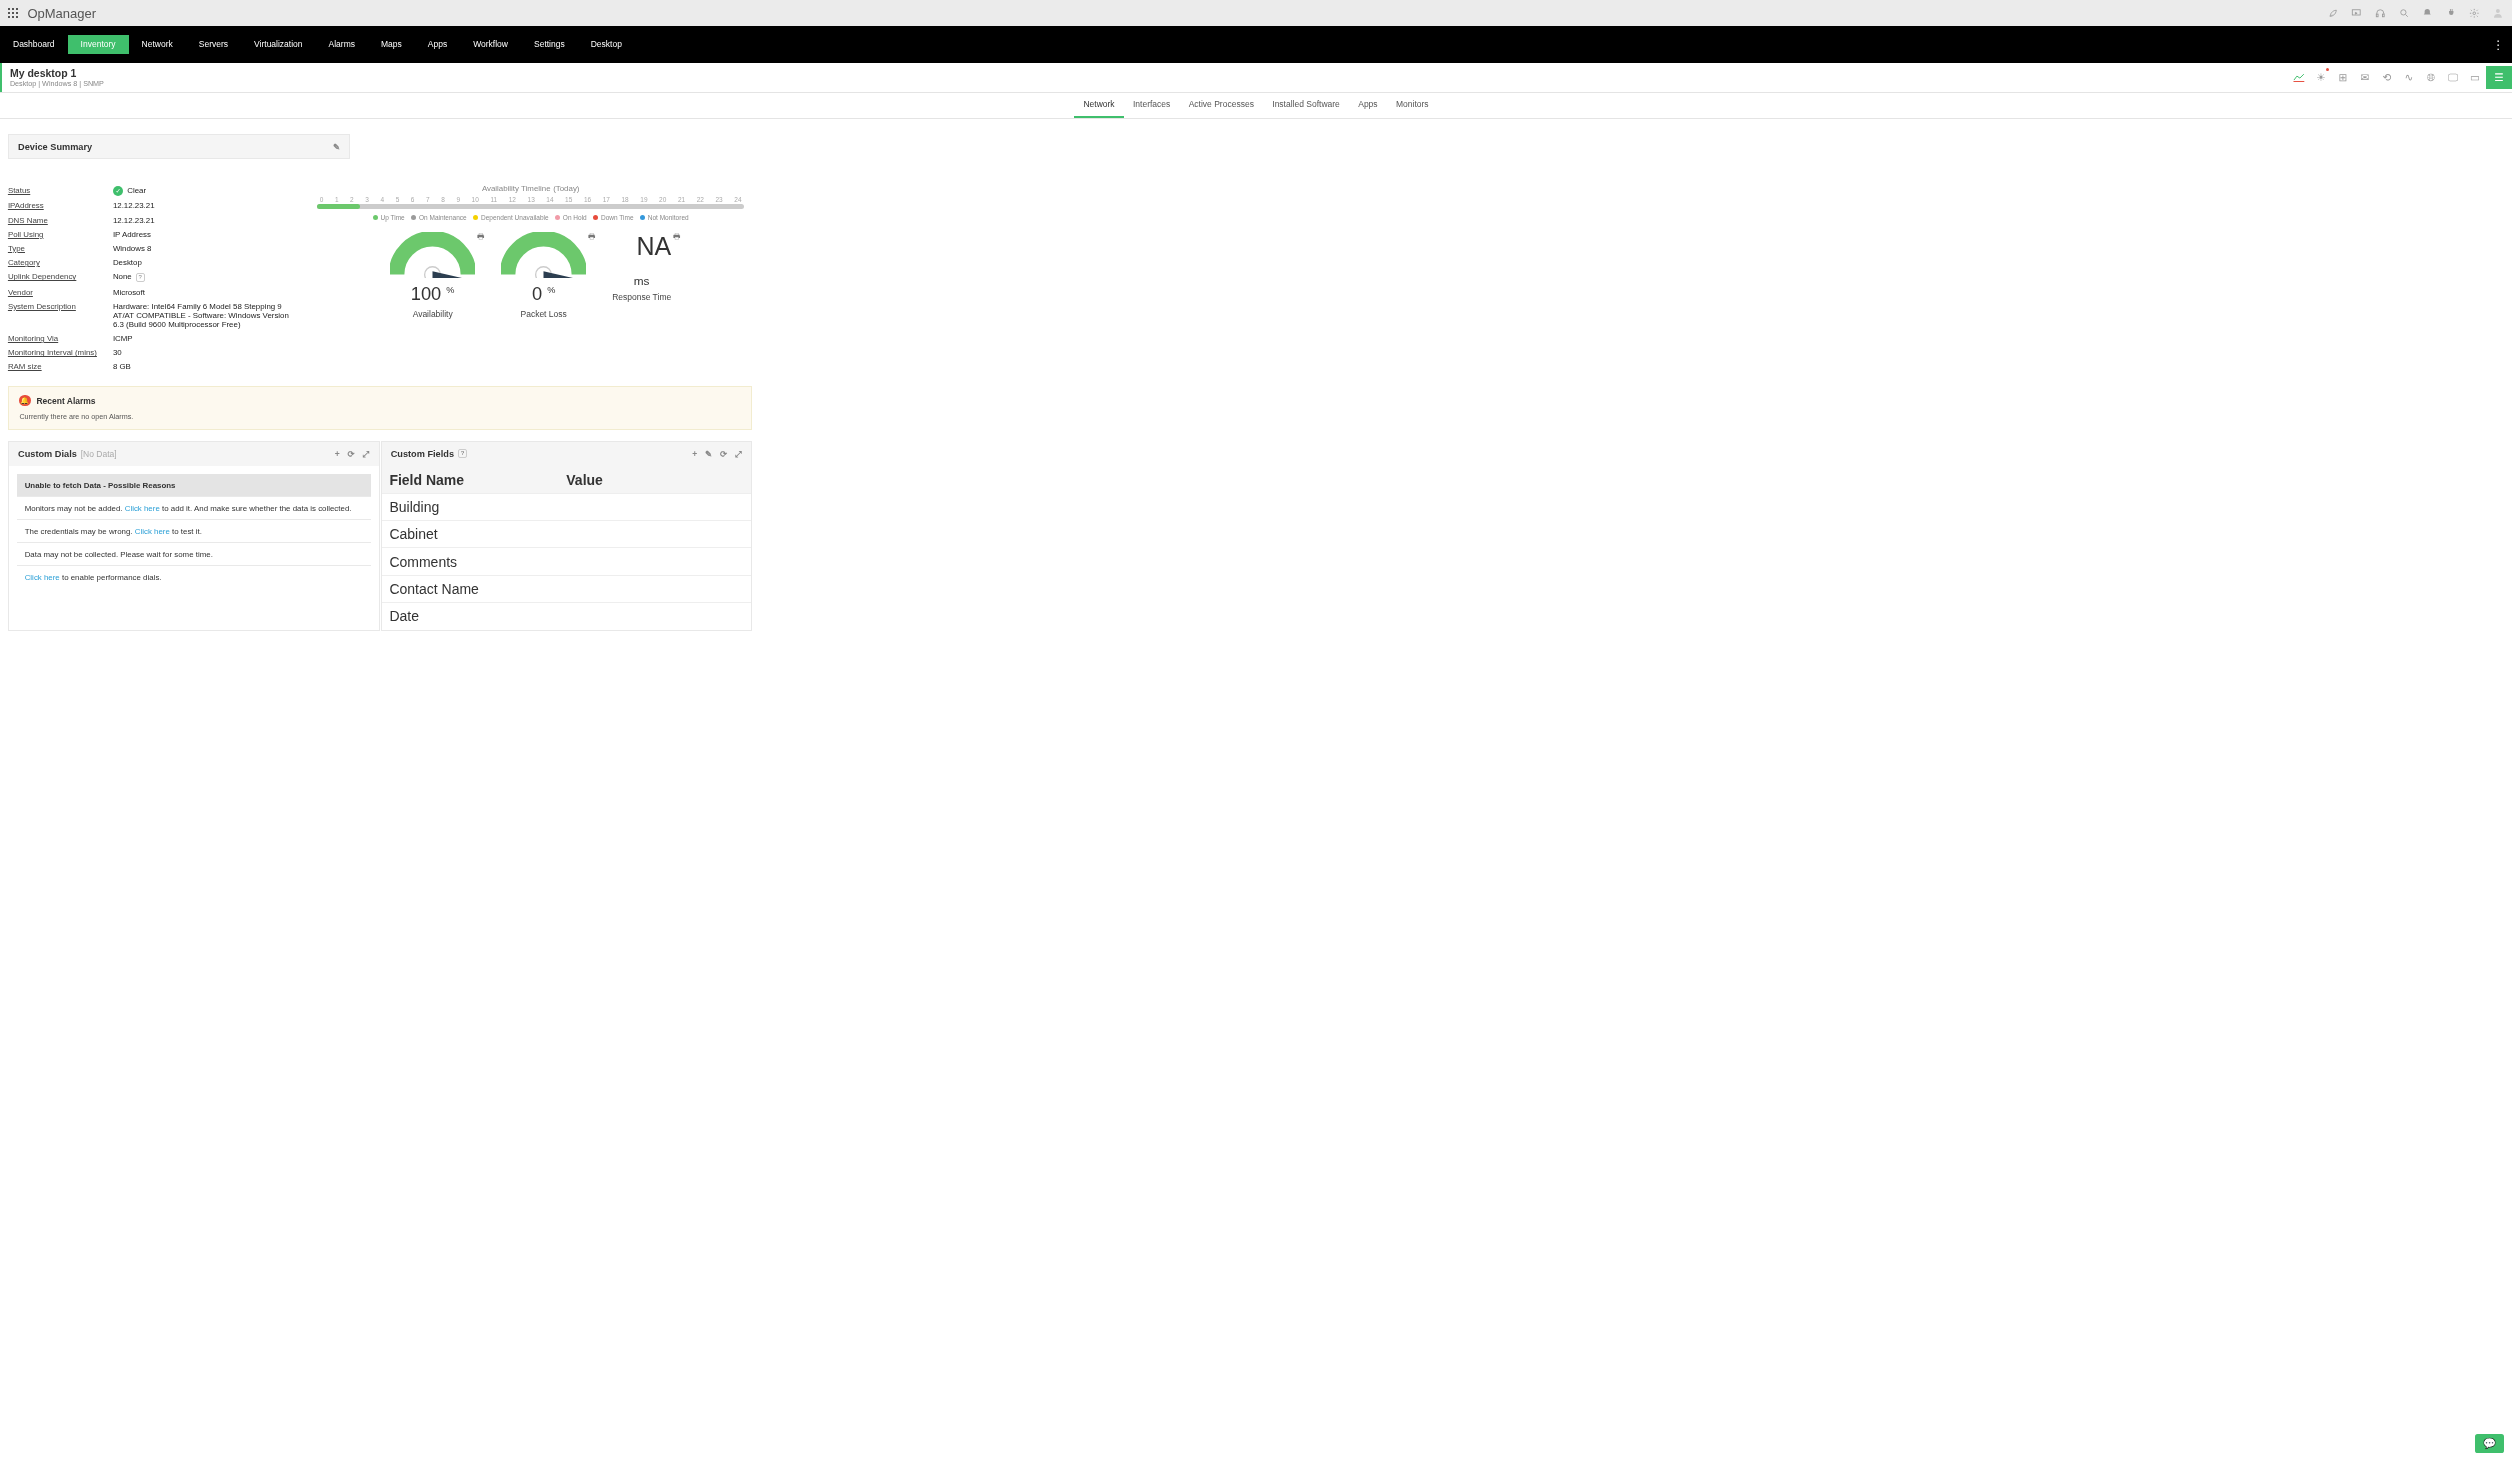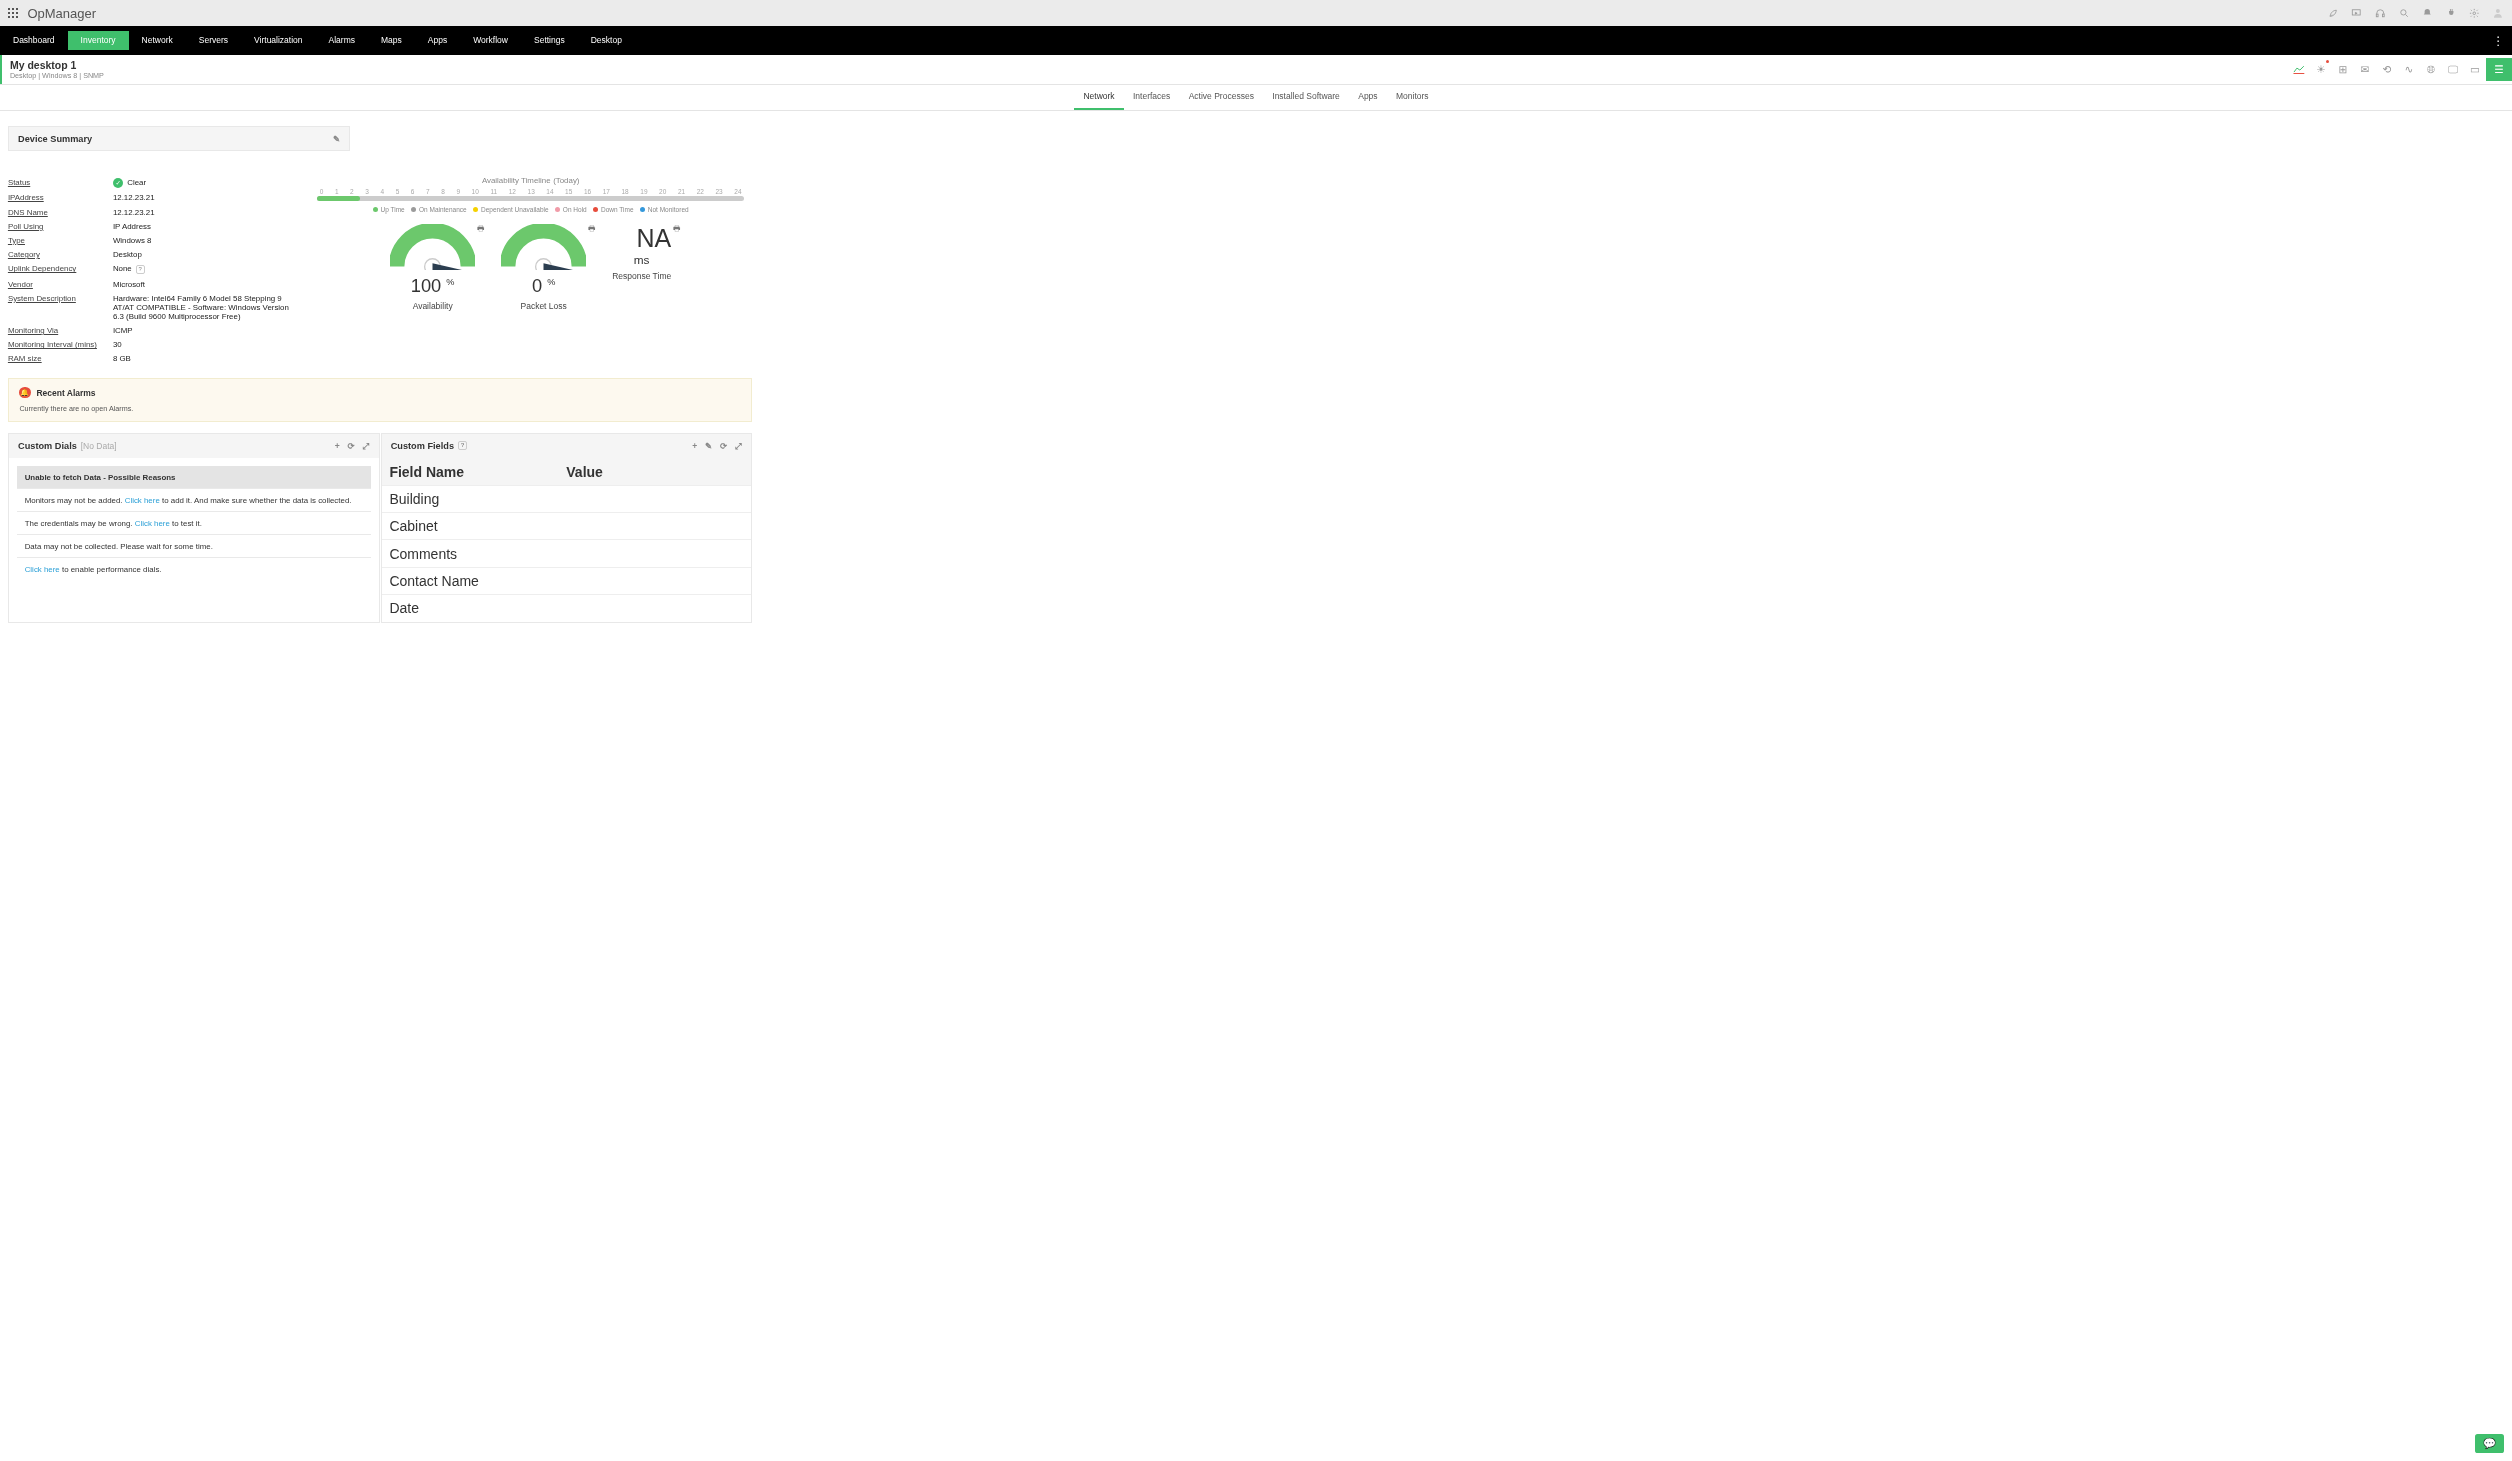--- a/index.html
+++ b/index.html
@@ -3,21 +3,21 @@
 <meta charset="utf-8">
 <style>
 * { box-sizing: border-box; margin: 0; padding: 0; }
 body { font-family: -apple-system, "Segoe UI", Arial, sans-serif; font-size: 8.5px; color: #333; background: #fff; }
 .topbar { background: #ebebeb; height: 26px; display: flex; align-items: center; padding: 0 7.9px; }
 .apps-icon { display:inline-grid; grid-template-columns:repeat(3,2.6px); grid-template-rows:repeat(3,2.6px); gap:1.3px; margin-right:9.2px; }
 .apps-icon span { background:#555; width:2.6px; height:2.6px; }
 .brand { font-size: 13px; color:#555; font-weight:400; }
 .topbar-right { margin-left:auto; display:flex; gap:11.8px; align-items:center; }
 .top-icon { width:11.8px; height:11.8px; color:#9a9a9a; display:flex; align-items:center; justify-content:center; font-size:10.5px; }
-.navbar { background:#000; height:29px; display:flex; align-items:center; color:#fff; position:relative;}
+.navbar { background:#000; height:37px; display:flex; align-items:center; color:#fff; position:relative;}
 .nav-item { padding:0 13px; line-height:19.6px; font-size:8.5px; color:#fff; cursor:pointer;}
 .nav-item.active { background:#3fbf6c; }
 .nav-dots { margin-left:auto; padding:0 7.9px; color:#fff; font-size:11.8px; cursor:pointer;}
 .pagehdr { display:flex; align-items:center; border-bottom:0.7px solid #e4e4e4;}
 .pagehdr-left { border-left:2.6px solid #3fbf6c; padding:3.9px 7.9px; }
 .pagehdr h1 { font-size:10.5px; font-weight:600; color:#333;}
 .pagehdr .crumbs { font-size:7.2px; color:#888;}
 .pagehdr-icons { margin-left:auto; display:flex; align-items:center; gap:0; padding-right:0;}
 .ph-icon { width:22px; height:23.6px; display:flex; align-items:center; justify-content:center; color:#9a9a9a; font-size:10.5px; cursor:pointer;}
 .ph-icon.menu { background:#3fbf6c; color:#fff; width:26px;}
@@ -334,21 +334,21 @@
                 <circle cx="65" cy="65" r="12" fill="#fff" stroke="#ccc" stroke-width="2"></circle>
                 <polygon points="65,60 110,70 65,70" fill="#2c3e50"></polygon>
               </svg>
             </div>
             <div class="gauge-val">0 <sup>%</sup></div>
             <div class="gauge-label">Packet Loss</div>
           </div>
           <div class="gauge">
             <div class="gauge-printer">🖶</div>
             <div class="gauge-big">NA</div>
-            <div style="font-size: 11.8px; margin-top: 0;">ms</div>
+            <div style="font-size: 11.8px; margin-top: 13px;">ms</div>
             <div class="gauge-label">Response Time</div>
           </div>
         </div>
     </div>
   </div>
 
   <div class="alert-card">
     <div class="alert-hd">
       <div class="alert-icon">🔔</div>
       <strong>Recent Alarms</strong>

